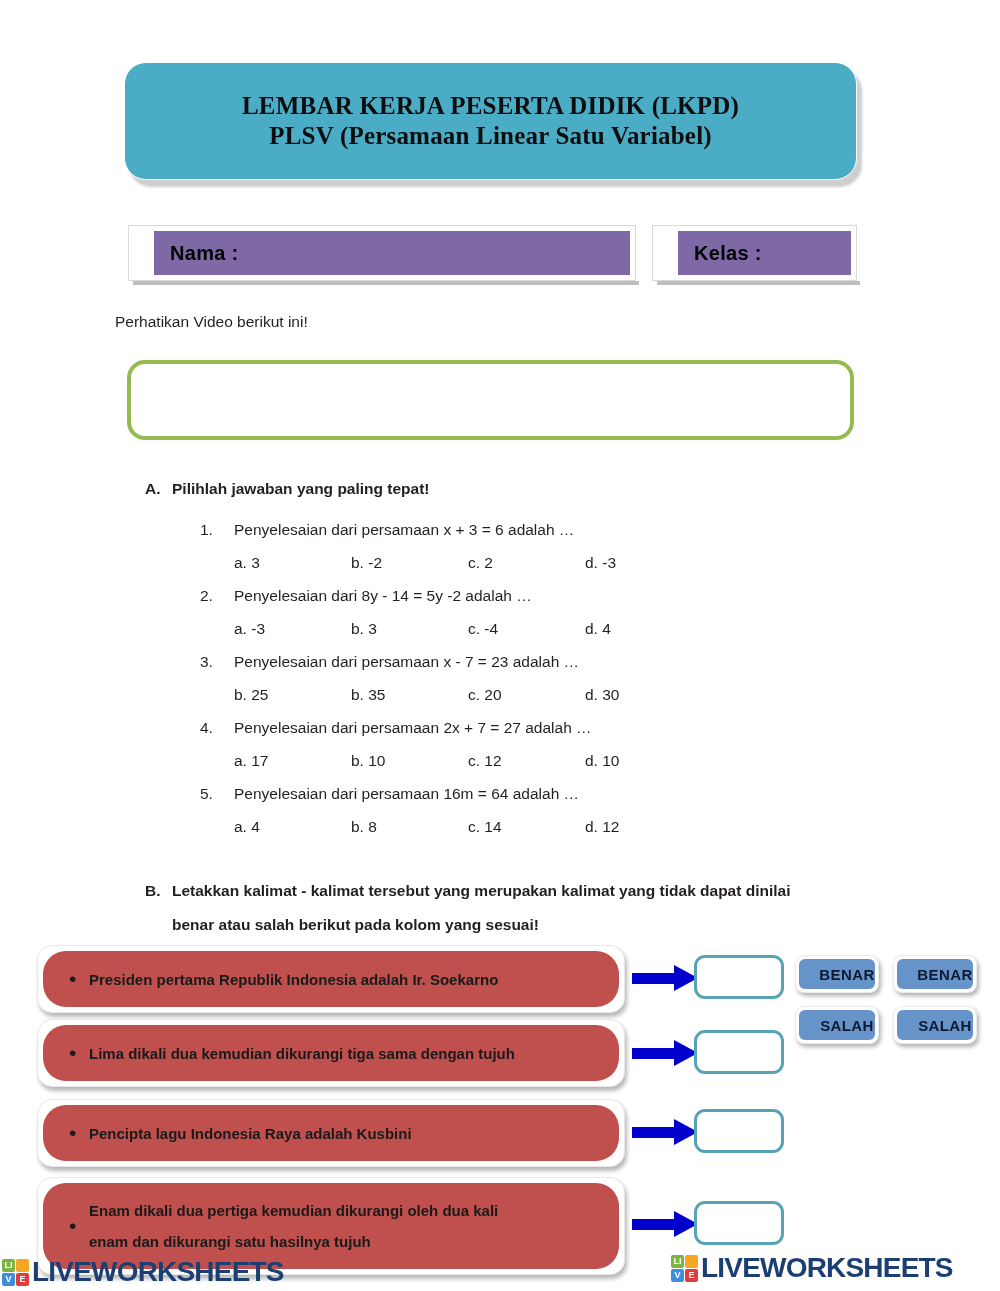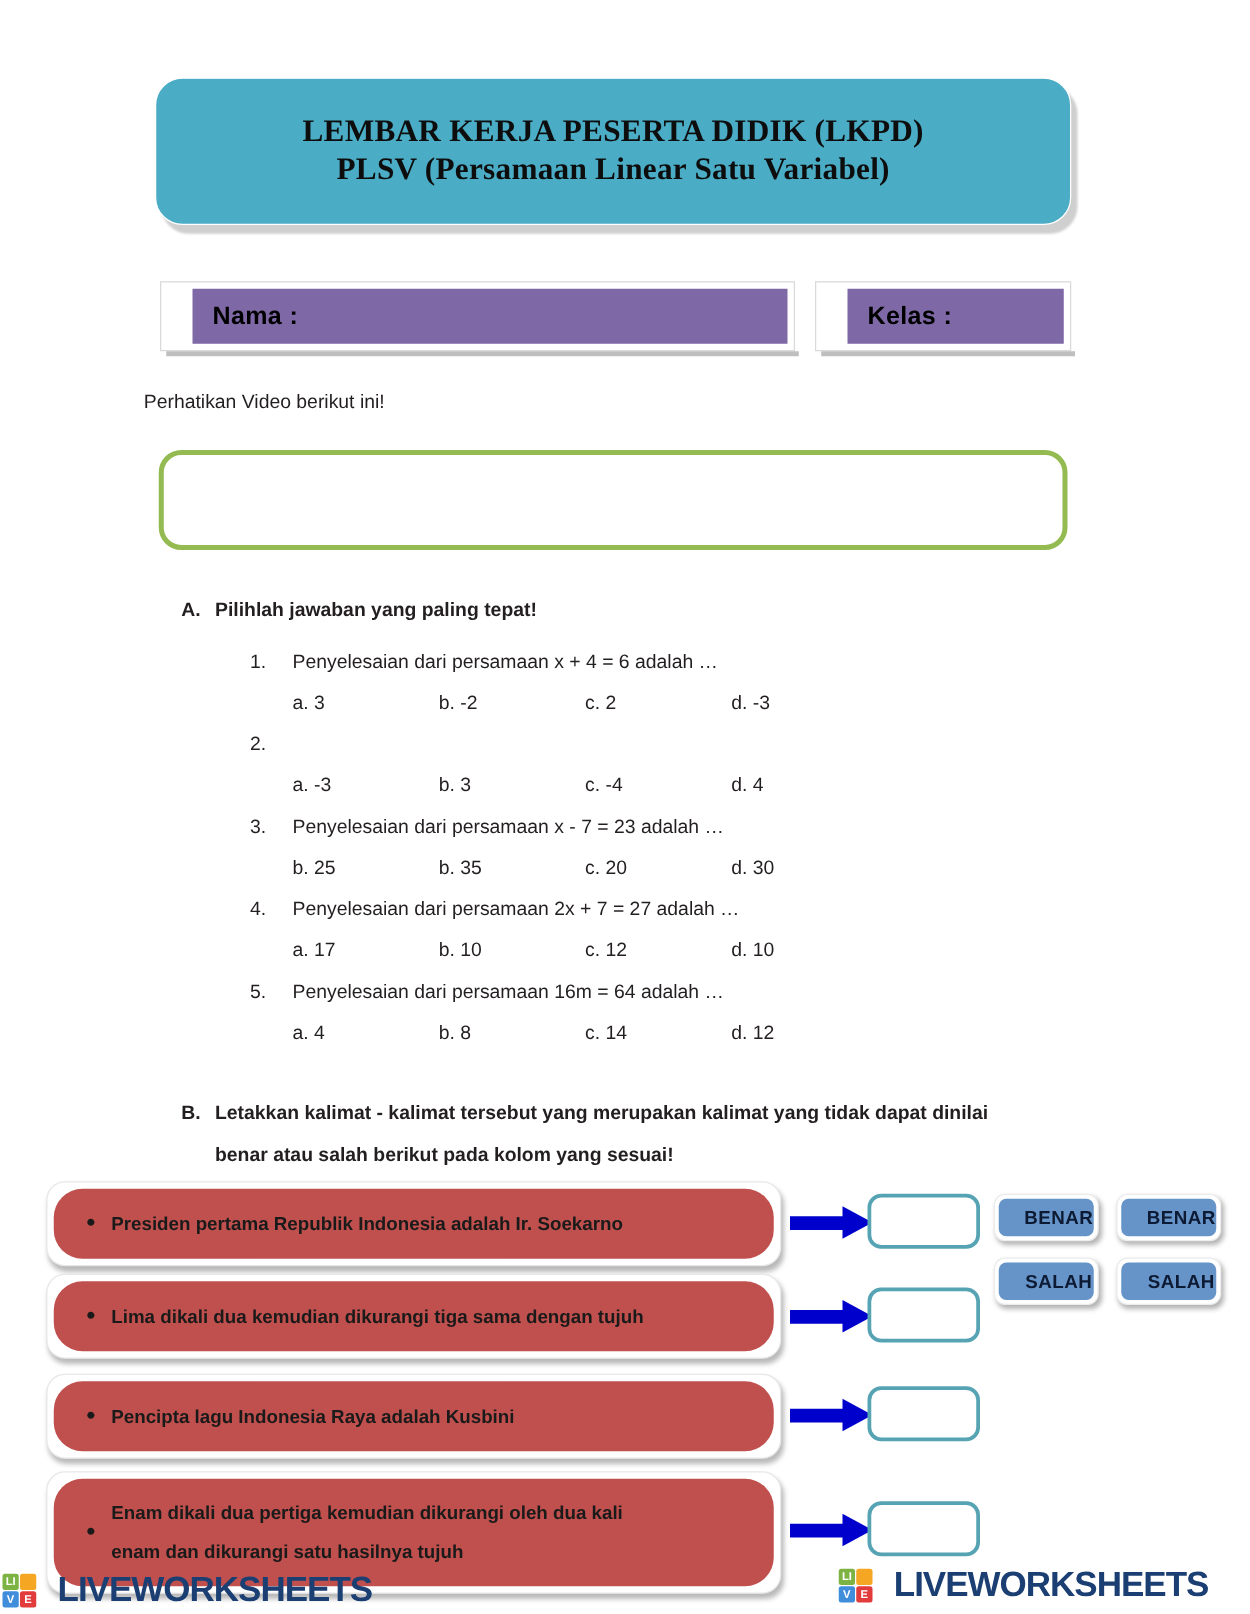--- a/index.html
+++ b/index.html
@@ -248,21 +248,21 @@
   #token-0 { left: 795px; top: 955px; }
   #token-1 { left: 893px; top: 955px; }
   #token-2 { left: 795px; top: 1006px; }
   #token-3 { left: 893px; top: 1006px; }
 
   
   .lw-logo {
     position: absolute;
     display: flex;
     align-items: center;
-    gap: 17px;
+    gap: 3px;
   }
   #lw-left  { left: 2px;   top: 1258px; }
   #lw-right { left: 671px; top: 1254px; }
   .lw-grid {
     display: grid;
     grid-template-columns: 13px 13px;
     grid-template-rows: 13px 13px;
     gap: 1px;
   }
   .lw-cell {
@@ -316,33 +316,34 @@
 
 <div class="sec-a-head">
   <span class="ltr">A.</span><span>Pilihlah jawaban yang paling tepat!</span>
 </div>
 
 <div class="qlist">
 
   <div class="q-item">
     <div class="q-text">
       <span class="q-num">1.</span>
-      <span>Penyelesaian dari persamaan x + 4 = 6 adalah …</span>
+      <span>Penyelesaian dari persamaan x + 3 = 6 adalah …</span>
     </div>
     <div class="opts">
       <span class="opt">a. 3</span>
       <span class="opt">b. -2</span>
       <span class="opt">c. 2</span>
       <span class="opt">d. -3</span>
     </div>
   </div>
 
   <div class="q-item">
     <div class="q-text">
       <span class="q-num">2.</span>
+      <span>Penyelesaian dari 8y - 14 = 5y -2 adalah …</span>
     </div>
     <div class="opts">
       <span class="opt">a. -3</span>
       <span class="opt">b. 3</span>
       <span class="opt">c. -4</span>
       <span class="opt">d. 4</span>
     </div>
   </div>
 
   <div class="q-item">

